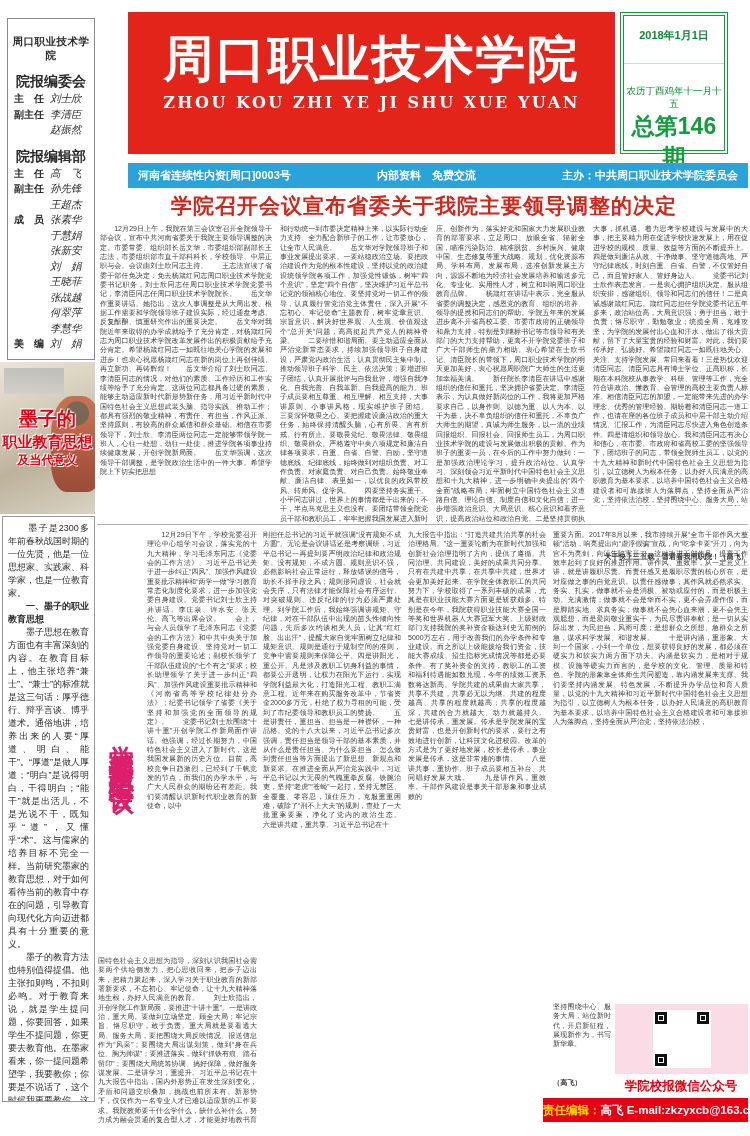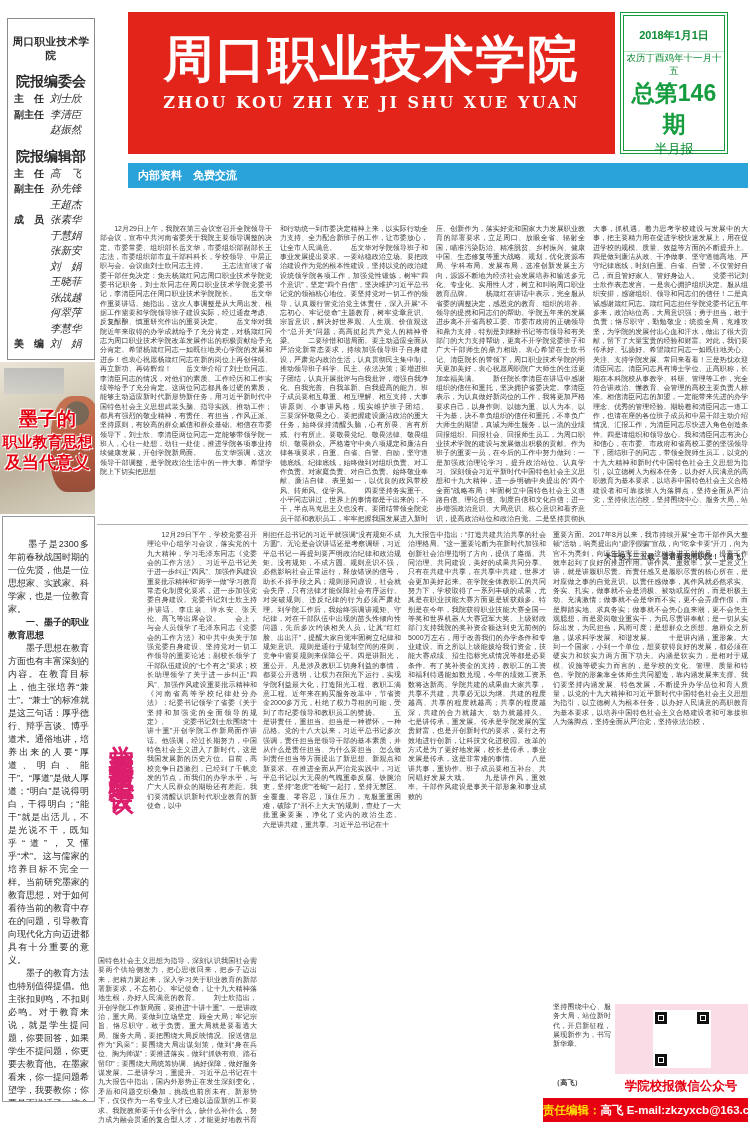--- a/index.html
+++ b/index.html
@@ -21,38 +21,38 @@
           background:linear-gradient(160deg,#ece5d6 0%,#d4ccba 35%,#bdb29b 62%,#d9d3c3 100%);overflow:hidden;}
   .mz-img::before{content:"";position:absolute;right:-8px;top:34px;width:52px;height:96px;border-radius:40% 40% 30% 30%;
           background:radial-gradient(circle at 50% 18%,#6b5846 0 14%,transparent 15%),
                      linear-gradient(180deg,#c2623f 20%,#a8442c 70%,#8d3a26 100%);opacity:.85;}
   .mz-img::after{content:"";position:absolute;left:4px;top:6px;width:60px;height:26px;
           background:linear-gradient(180deg,#9aa0a8,#c6c9cc);opacity:.5;}
   .mz-title{position:absolute;left:0;top:44px;width:100%;text-align:center;color:#e60012;font-weight:bold;
             text-shadow:0 0 2px #fff,1px 1px 0 #fff,-1px -1px 0 #fff;line-height:1.35;}
   .mz-t1{font-size:19px;}
   .mz-t2{font-size:15px;}
-  .mz-t3{font-size:17px;}
+  .mz-t3{font-size:12px;}
 
   .mz-art{position:absolute;left:2px;top:516px;width:93px;height:586px;border:1px solid #999;
-          box-sizing:border-box;padding:21px 5px;overflow:hidden;}
+          box-sizing:border-box;padding:5px 5px;overflow:hidden;}
   .mz-art p{margin:0;font-size:9px;line-height:13px;text-align:justify;text-indent:0;}
   .mz-art p.bold{font-weight:bold;}
 
   
   .mast{position:absolute;left:128px;top:12px;width:487px;height:142px;background:#e2241b;
         text-align:center;color:#fff;overflow:hidden;}
   .mast-title{margin-top:14px;font-size:50px;font-weight:bold;letter-spacing:2px;
               font-family:"DejaVu Serif",serif;}
   .mast-pinyin{font-size:16px;font-weight:bold;letter-spacing:2.5px;
                font-family:"DejaVu Serif",serif;}
   .datebox{position:absolute;left:620px;top:12px;width:108px;height:142px;box-sizing:border-box;
            border:4px double #169a3e;text-align:center;color:#0e8c35;}
   .db-date{font-size:11px;font-weight:bold;margin-top:12px;}
-  .db-lunar{font-size:9.5px;margin-top:8px;border-top:1px solid #bfe4cb;padding-top:0;}
+  .db-lunar{font-size:9.5px;margin-top:20px;border-top:1px solid #bfe4cb;padding-top:21px;}
   .db-issue{font-size:23px;font-weight:bold;color:#149c3e;}
   .db-freq{font-size:13px;font-family:Liberation Mono, monospace;}
 
   .infobar{position:absolute;left:128px;top:163px;width:620px;height:25px;background:#2aa2da;
            color:#fff;font-size:11px;font-weight:bold;line-height:25px;box-sizing:border-box;
            padding:0 10px;display:flex;justify-content:space-between;}
 
   
   .headline{position:absolute;left:100px;top:192px;width:648px;text-align:center;color:#d1261b;
             font-size:21px;font-weight:bold;letter-spacing:1px;}
@@ -188,23 +188,26 @@
     <div class="mast-title">周口职业技术学院</div>
     <div class="mast-pinyin">ZHOU KOU ZHI YE JI SHU XUE YUAN</div>
   </div>
   <div class="datebox">
     <div class="db-date">2018年1月1日</div>
     <div class="db-lunar">农历丁酉鸡年十一月十五</div>
     <div class="db-issue">总第146期</div>
     <div class="db-freq">半月报</div>
   </div>
   <div class="infobar">
+    <span>河南省连续性内资[周口]0003号</span>
     <span>内部资料　免费交流</span>
-  </div>
-
+    <span>主办：中共周口职业技术学院委员会</span>
+  </div>
+
+  <div class="headline">学院召开会议宣布省委关于我院主要领导调整的决定</div>
   <div class="bcol a1c1">　　12月29日上午，我院在第三会议室召开全院领导干部会议，宣布中共河南省委关于我院主要领导调整的决定。市委常委、组织部长岳文华，市委组织部副部长王志法，市委组织部市直干部科科长，学校领导、中层正职与会。会议由刘士欣同志主持。　　王志法宣读了省委干部任免决定：免去杨箴红同志周口职业技术学院党委书记职务，刘士欣同志任周口职业技术学院党委书记，李清臣同志任周口职业技术学院院长。　　岳文华作重要讲话。她指出，这次人事调整是从大局出发、根据工作需要和学院领导班子建设实际，经过通盘考虑、反复酝酿、慎重研究作出的重要决定。　　岳文华对我院近年来取得的办学成就给予了充分肯定，对杨箴红同志为周口职业技术学院改革发展作出的积极贡献给予充分肯定。希望杨箴红同志一如既往地关心学院的发展和进步！也衷心祝愿杨箴红同志在新的岗位上再创佳绩、再立新功、再铸辉煌！　　岳文华介绍了刘士欣同志、李清臣同志的情况，对他们的素质、工作经历和工作实绩等给予了充分肯定。这两位同志都具备过硬的素质，能够主动适应新时代新形势新任务，用习近平新时代中国特色社会主义思想武装头脑、指导实践、推动工作；都具有强烈的敬业精神，有责任、有担当，作风正派、坚持原则，有较高的群众威信和群众基础。相信在市委领导下，刘士欣、李清臣两位同志一定能够带领学院一班人，心往一处想，劲往一处使，推进学院各项事业持续健康发展，开创学院新局面。　　岳文华强调，这次领导干部调整，是学院政治生活中的一件大事。希望学院上下切实把思想</div>
   <div class="bcol a1c2">和行动统一到市委决定精神上来，以实际行动全力支持、全力配合新班子的工作，让市委放心，让全市人民满意。　　岳文华对学院领导班子和事业发展提出要求。一要站稳政治立场。要把政治建设作为党的根本性建设，坚持以党的政治建设统领学院各项工作，加强党性锻炼，树牢“四个意识”，坚定“四个自信”，坚决维护习近平总书记党的领袖核心地位。要坚持党对一切工作的领导，认真履行管党治党主体责任，深入开展“不忘初心、牢记使命”主题教育，树牢党章意识、宗旨意识，解决好世界观、人生观、价值观这个“总开关”问题，高高挺起共产党人的精神脊梁。　　二要珍惜和谐局面。要主动适应全面从严治党新常态要求，持续加强领导班子自身建设，严肃党内政治生活，认真贯彻民主集中制，推动领导班子科学、民主、依法决策；要增进班子团结，认真开展批评与自我批评，增强自我净化、自我完善、自我革新、自我提高的能力。班子成员要相互尊重、相互理解、相互支持，大事讲原则、小事讲风格，现实维护班子团结。　　三要深怀敬畏之心。要把握建设廉洁政治的重大任务，始终保持清醒头脑，心有所畏、言有所戒、行有所止。要敬畏党纪、敬畏法律、敬畏组织、敬畏群众。严格遵守中央八项规定和廉洁自律各项要求，自重、自省、自警、自励，坚守道德底线、纪律底线，始终做到对组织负责、对工作负责、对家庭负责、对自己负责。始终敬业奉献、廉洁自律、表里如一，以优良的政风带校风、转师风、促学风。　　四要坚持务实重干。小平同志讲过，世界上的事情都是干出来的；不干，半点马克思主义也没有。要团结带领全院党员干部和教职员工，牢牢把握我国发展进入新时代的历史方位，主动加</div>
   <div class="bcol a1c3">压、创新作为，落实好党和国家大力发展职业教育的部署要求，立足周口、放眼全省、辐射全国，瞄准污染防治、精准脱贫、乡村振兴、健康中国、生态修复等重大战略、规划，优化资源布局、学科布局、发展布局，选准创新发展主方向，源源不断地为经济社会发展培养和输送多元化、专业化、实用性人才，树立和叫响周口职业教育品牌。　　杨箴红在讲话中表示，完全服从省委的调整决定，感恩党的教育、组织的培养、领导的提携和同志们的帮助。学院五年来的发展进步离不开省高校工委、市委市政府的正确领导和鼎力支持，特别是刘继标书记等市领导和有关部门的大力支持帮助，更离不开学院党委班子和广大干部师生的鼎力相助。衷心希望在士欣书记、清臣院长的带领下，周口职业技术学院的明天更加美好，衷心祝愿周职院广大师生的生活更加幸福美满。　　新任院长李清臣在讲话中感谢组织的信任和重托，坚决拥护省委决定。李清臣表示，为认真做好新岗位的工作，我将更加严格要求自己，以身作则、以德为重、以人为本、以干为基，决不辜负组织的信任和重托，不辜负广大师生的期望，真诚为师生服务，以一流的业绩回报组织、回报社会、回报师生员工，为周口职业技术学院的建设与发展做出积极的贡献。作为班子的重要一员，在今后的工作中努力做到：一是加强政治理论学习，提升政治站位。认真学习、深刻领会习近平新时代中国特色社会主义思想和十九大精神，进一步明确中央提出的“四个全面”战略布局；牢固树立中国特色社会主义道路自信、理论自信、制度自信和文化自信；进一步增强政治意识、大局意识、核心意识和看齐意识，提高政治站位和政治自觉。二是坚持贯彻执行党委领导下的校长负责制。三是理清工作思路，抓全局、抓</div>
   <div class="bcol a1c4">大事，抓机遇。着力思考学校建设与发展中的大事，把主要精力用在促进学校快速发展上，用在促进学校的规模、质量、效益等方面的不断提升上。四是做到廉洁从政、干净做事。坚守道德高地、严守纪律底线，时刻自重、自省、自警，不仅管好自己，而且管好家人、管好身边人。　　党委书记刘士欣作表态发言。一是衷心拥护组织决定。服从组织安排，感谢组织、领导和同志们的信任！二是真诚感谢箴红同志。箴红同志担任学院党委书记五年多来，政治站位高，大局意识强；勇于担当，敢于负责；恪尽职守，勤勉敬业；统揽全局，克难攻坚，为学院的发展付出心血和汗水，做出了很大贡献，留下了大量宝贵的经验和财富。对此，我们要传承好、弘扬好。希望箴红同志一如既往地关心、关注、支持学院发展、常回来看看！三是热忱欢迎清臣同志。清臣同志具有博士学位、正高职称，长期在本科院校从事教学、科研、管理等工作，完全符合讲政治、懂教育、会管理的高校主要负责人标准。相信清臣同志的加盟，一定能带来先进的办学理念、优秀的管理经验。期盼着和清臣同志一道工作，也请在座的各位班子成员和中层干部主动介绍情况、汇报工作，为清臣同志尽快进入角色创造条件。四是请组织和领导放心。我和清臣同志有决心和信心，在市委、市政府和省高校工委的坚强领导下，团结班子的同志，带领全院师生员工，以党的十九大精神和新时代中国特色社会主义思想为指引，以立德树人为根本任务，以办好人民满意的高职教育为基本要求，以培养中国特色社会主义合格建设者和可靠接班人为落脚点，坚持全面从严治党，坚持依法治校，坚持围绕中心、服务大局，站位新时代，开启新征程，展现新作为，书写新华章！</div>
   <div class="a1sign">大干快上三五载，请君看我周职院！（高飞）</div>
 
   <div class="rule"></div>
 
   <div class="vtitle">学校党委召开理论中心组学习会议</div>
   <div class="bcol a2c1t">　　12月29日下午，学校党委召开理论中心组学习会议，落实党的十九大精神，学习毛泽东同志《党委会的工作方法》、习近平总书记关于进一步纠正“四风”、加强作风建设重要批示精神和“两学一做”学习教育常态化制度化要求，进一步加强党委自身建设。党委书记刘士欣主持并讲话。李庄泉、许水安、张天伦、高飞等出席会议。　　会上，与会人员领学了毛泽东同志《党委会的工作方法》和中共中央关于加强党委自身建设、坚持党对一切工作领导的重要论述；副校长领学了干部队伍建设的“七个有之”要求；校长助理领学了关于进一步纠正“四风”、加强作风建设重要批示精神和《河南省高等学校纪律处分办法》；纪委书记领学了省委《关于坚持和加强党的全面领导的规定》。　　党委书记刘士欣围绕“十讲十重”开创学院工作新局面作讲话。他强调，经过长期努力，中国特色社会主义进入了新时代，这是我国发展新的历史方位。目前，高校竞争日趋激烈，已经到了千帆竞发的节点，而我们的办学水平，与广大人民群众的期盼还有差距。我们要清醒认识新时代职业教育的新使命，以中</div>

